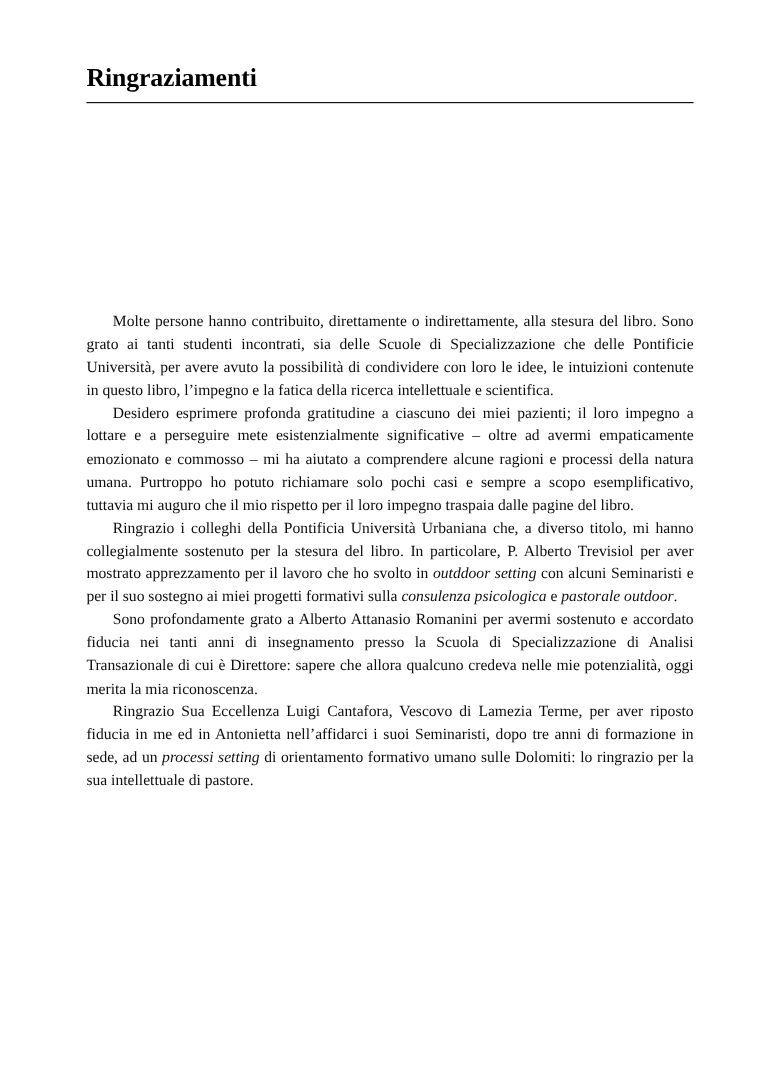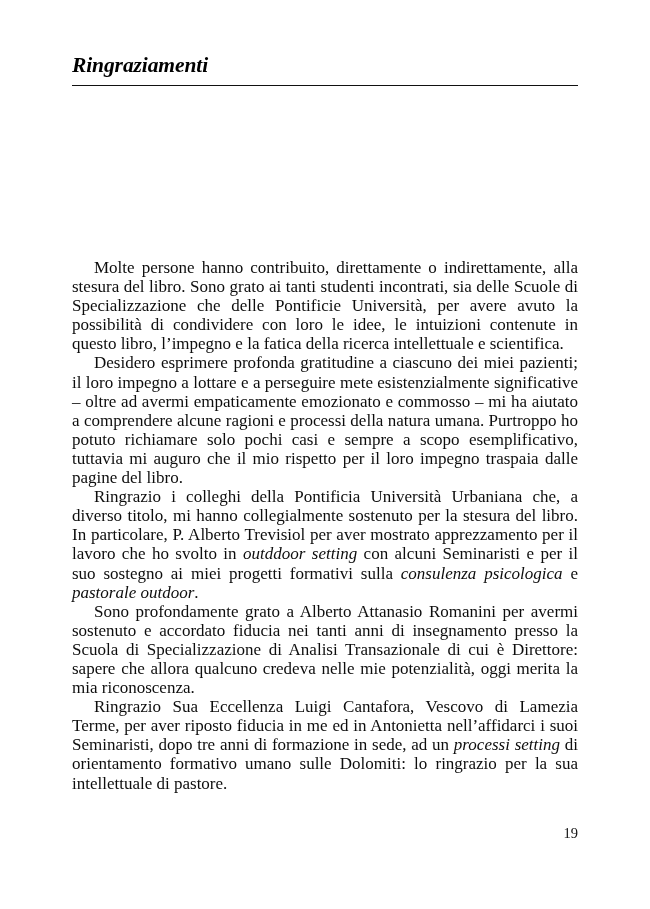--- a/index.html
+++ b/index.html
@@ -20,21 +20,20 @@
     color: #0d0d0d;
     -webkit-font-smoothing: antialiased;
   }
 
   
   .chapter-head {
     position: absolute;
     left: 72px;
     top: 53px;
     width: 506px;
-    font-style: italic;
   }
 
   .chapter-title {
     margin: 0;
     font-size: 21.5px;
     font-weight: bold;
     letter-spacing: -0.1px;
     line-height: 1.15;
     color: #000000;
     font-family: "Liberation Serif", "DejaVu Serif", serif;
@@ -48,21 +47,21 @@
   }
 
   
   .body-block {
     position: absolute;
     left: 72px;
     top: 258px;
     width: 506px;
     text-align: justify;
     text-justify: inter-word;
-    font-size: 17px;
+    font-size: 13px;
     line-height: 19.1px;
     hyphens: none;
   }
 
   .body-block p {
     margin: 0;
     text-indent: 22px;
   }
 
   .body-block p em,
@@ -93,15 +92,14 @@
   </div>
 
   <div class="body-block" id="body-block">
       <p><span>Molte persone hanno contribuito, direttamente o indirettamente, alla stesura del libro. Sono grato ai tanti studenti incontrati, sia delle Scuole di Specializzazione che delle Pontificie Università, per avere avuto la possibilità di condividere con loro le idee, le intuizioni contenute in questo libro, l’impegno e la fatica della ricerca intellettuale e scientifica.</span></p>
       <p><span>Desidero esprimere profonda gratitudine a ciascuno dei miei pazienti; il loro impegno a lottare e a perseguire mete esistenzialmente significative – oltre ad avermi empaticamente emozionato e commosso – mi ha aiutato a comprendere alcune ragioni e processi della natura umana. Purtroppo ho potuto richiamare solo pochi casi e sempre a scopo esemplificativo, tuttavia mi auguro che il mio rispetto per il loro impegno traspaia dalle pagine del libro.</span></p>
       <p><span>Ringrazio i colleghi della Pontificia Università Urbaniana che, a diverso titolo, mi hanno collegialmente sostenuto per la stesura del libro. In particolare, P. Alberto Trevisiol per aver mostrato apprezzamento per il lavoro che ho svolto in </span><em>outddoor setting</em><span> con alcuni Seminaristi e per il suo sostegno ai miei progetti formativi sulla </span><em>consulenza psicologica</em><span> e </span><em>pastorale outdoor</em><span>.</span></p>
       <p><span>Sono profondamente grato a Alberto Attanasio Romanini per avermi sostenuto e accordato fiducia nei tanti anni di insegnamento presso la Scuola di Specializzazione di Analisi Transazionale di cui è Direttore: sapere che allora qualcuno credeva nelle mie potenzialità, oggi merita la mia riconoscenza.</span></p>
       <p><span>Ringrazio Sua Eccellenza Luigi Cantafora, Vescovo di Lamezia Terme, per aver riposto fiducia in me ed in Antonietta nell’affidarci i suoi Seminaristi, dopo tre anni di formazione in sede, ad un </span><em>processi setting</em><span> di orientamento formativo umano sulle Dolomiti: lo ringrazio per la sua intellettuale di pastore.</span></p>
     </div>
 
-  <div class="folio">19</div>
 
 </div>
 
 </body></html>

